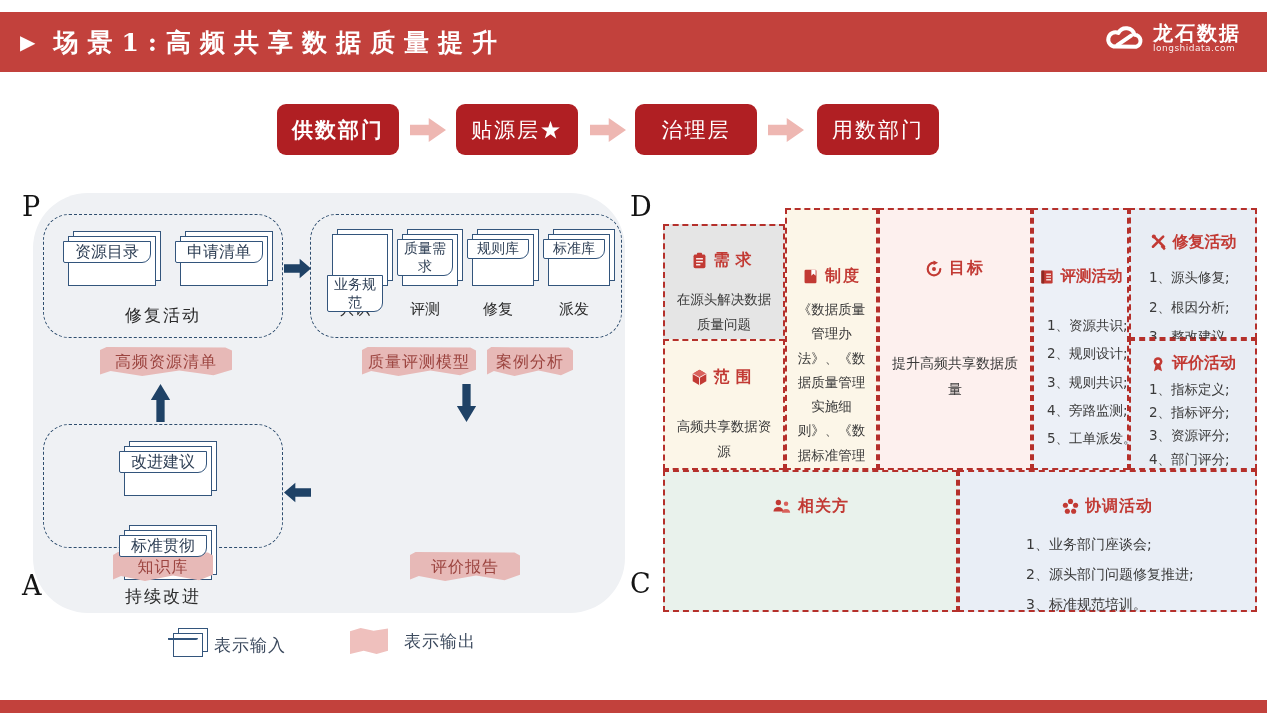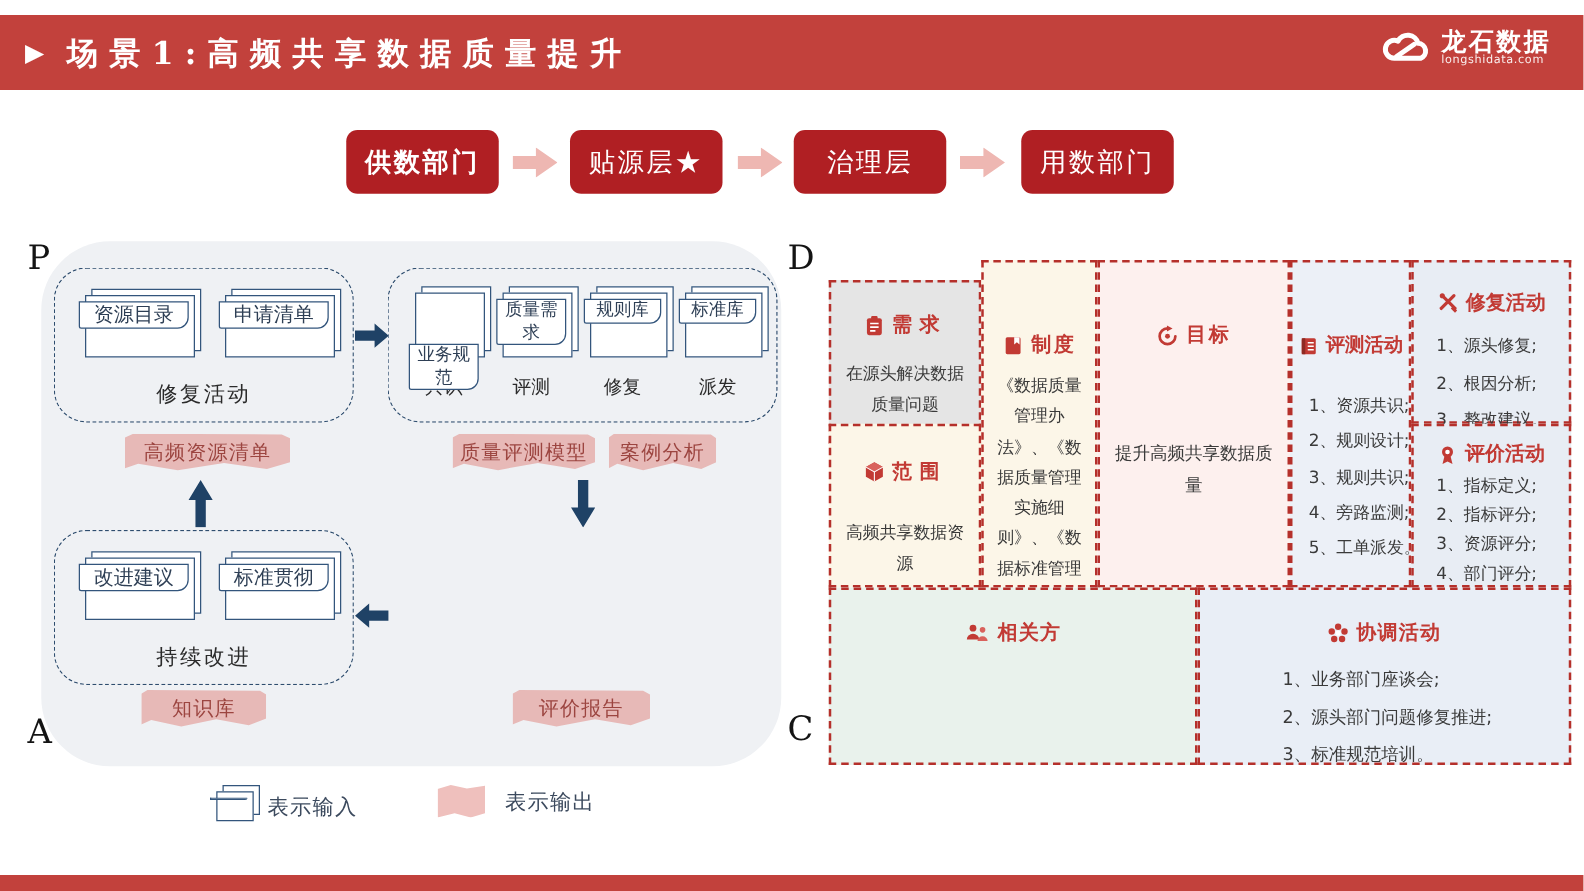--- a/index.html
+++ b/index.html
@@ -209,21 +209,21 @@
           <span class="pg front" style="font-size:14px;">标准库</span>
         </div>
         <div class="doc-cap">派发</div>
       </div>
     </div>
   </div>
   <div class="banner" style="left:362px; top:347px; width:114px; height:30px;">质量评测模型</div>
   <div class="banner" style="left:487px; top:347px; width:86px; height:30px;">案例分析</div>
 
   <div class="cycle-box" style="left:43px; top:424px; width:240px; height:124px;">
-    <div class="docrow" style="gap:24px;">
+    <div class="docrow" style="gap:24px;flex-direction:column;">
       <div class="docstack" style="width:88px; height:50px;">
         <span class="pg b2"></span>
           <span class="pg b1"></span>
         <span class="pg front" style="font-size:16px;">改进建议</span>
       </div>
       <div class="docstack" style="width:88px; height:50px;">
         <span class="pg b2"></span>
           <span class="pg b1"></span>
         <span class="pg front" style="font-size:16px;">标准贯彻</span>
       </div>

